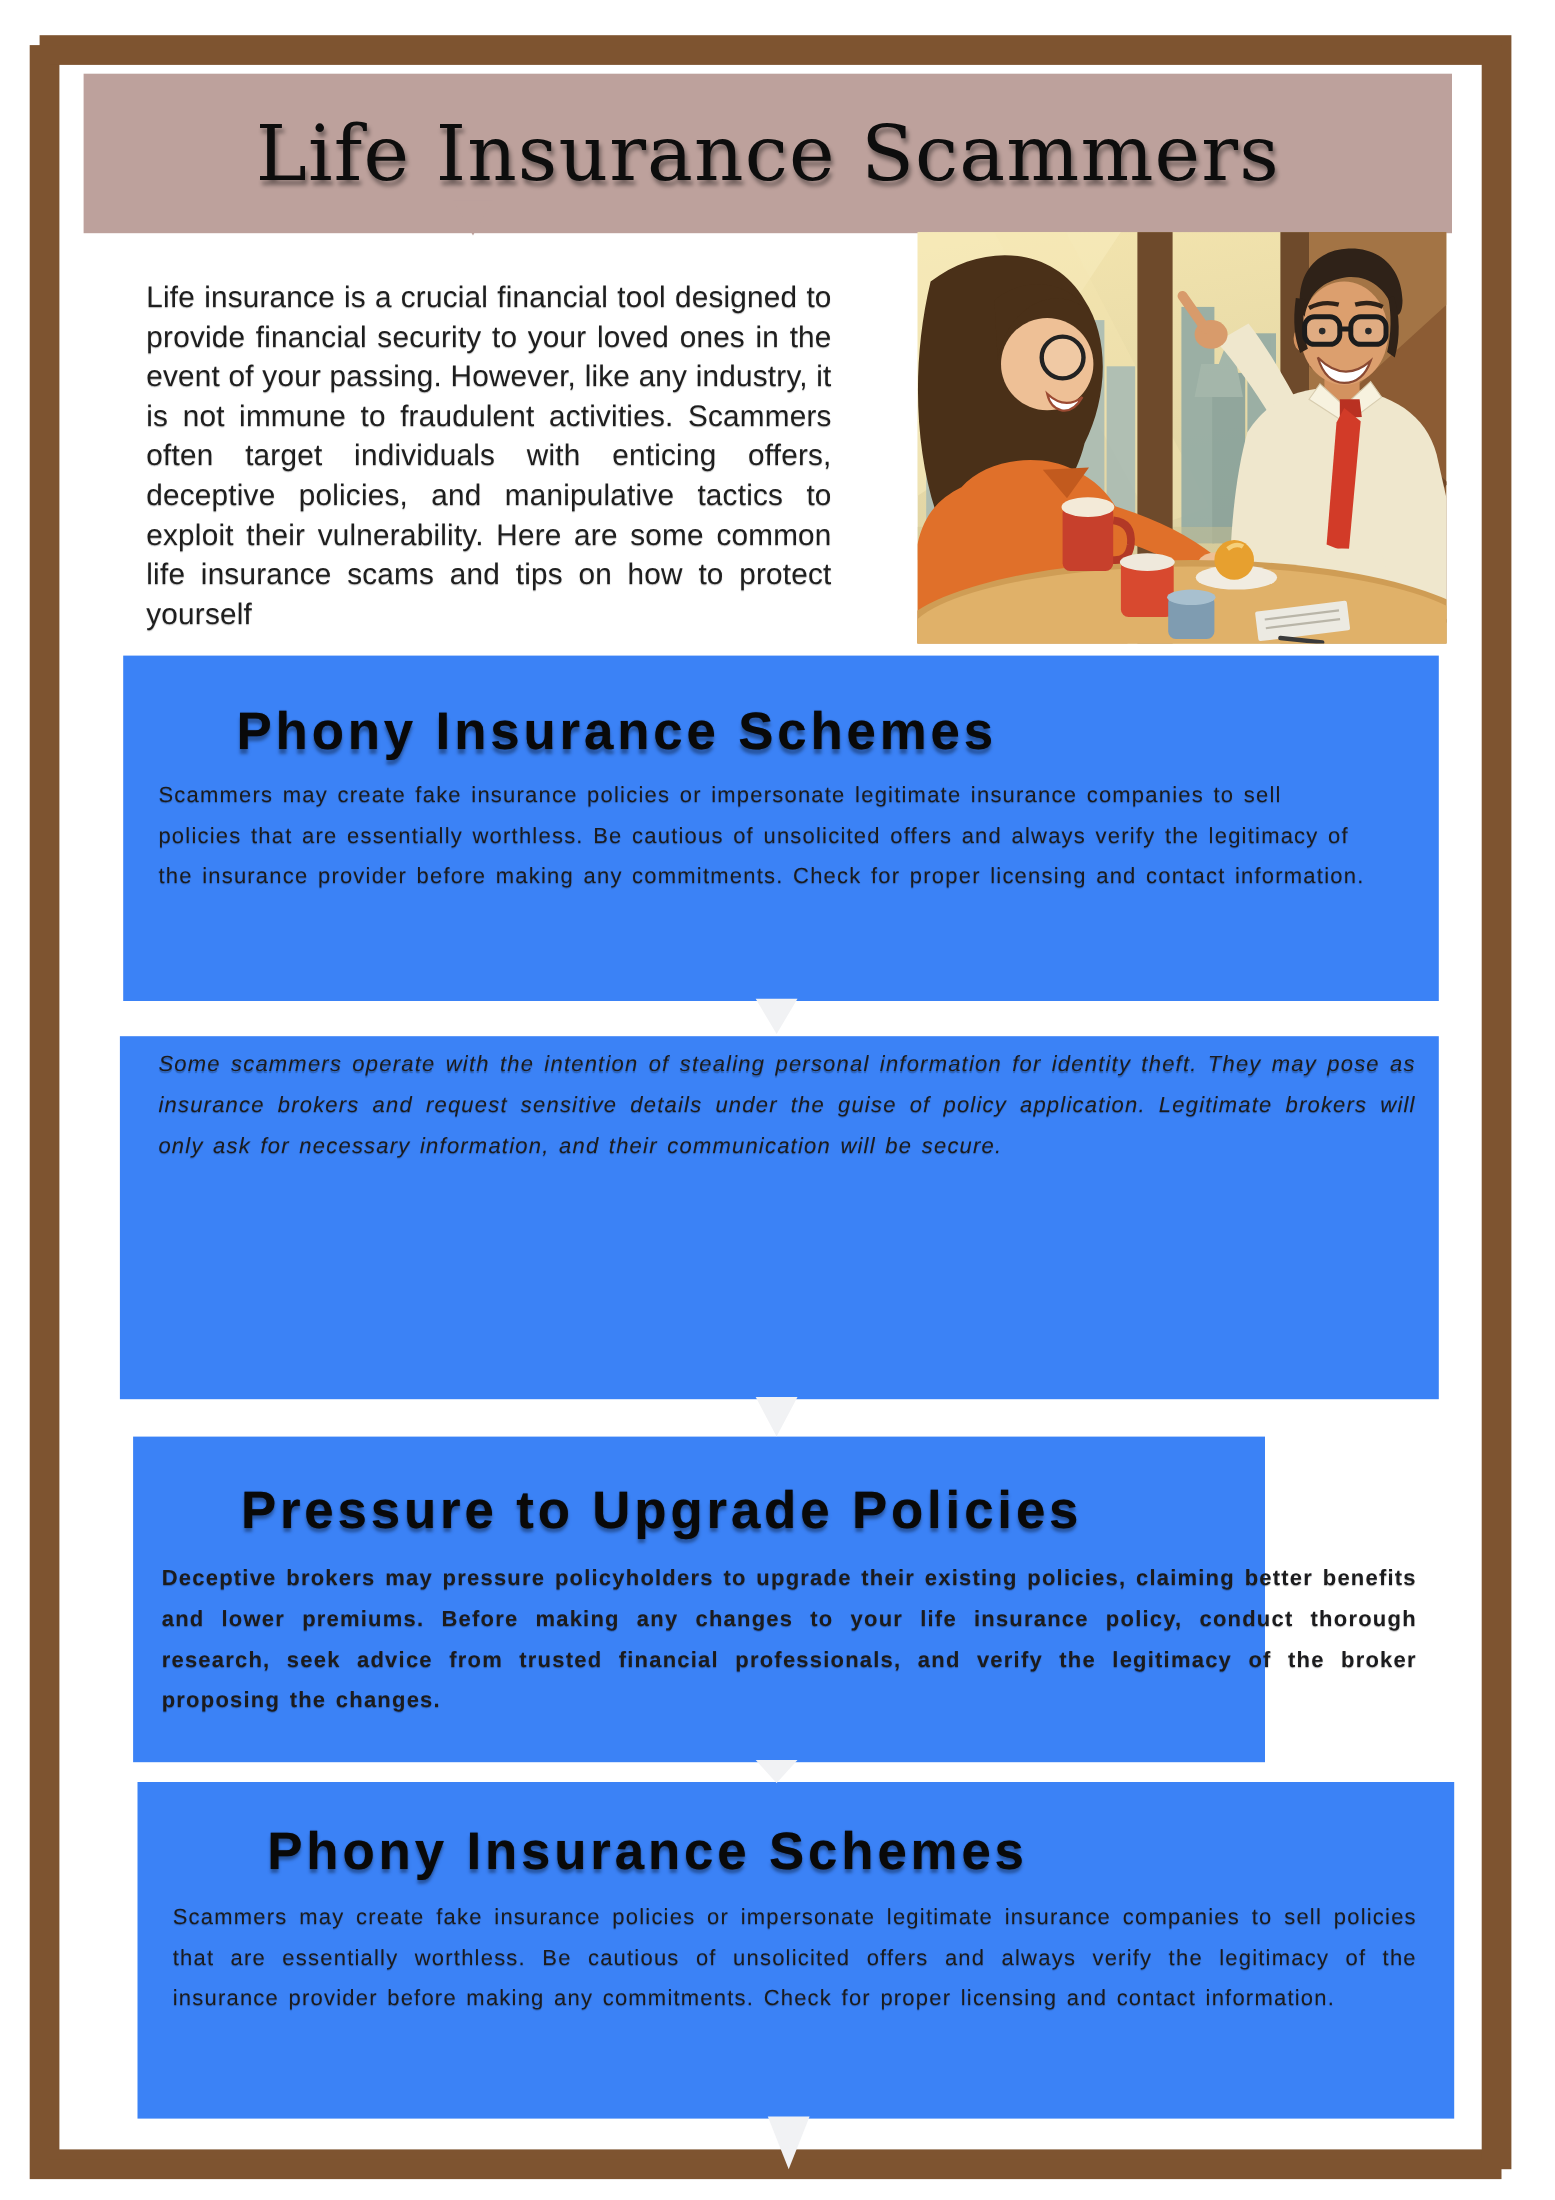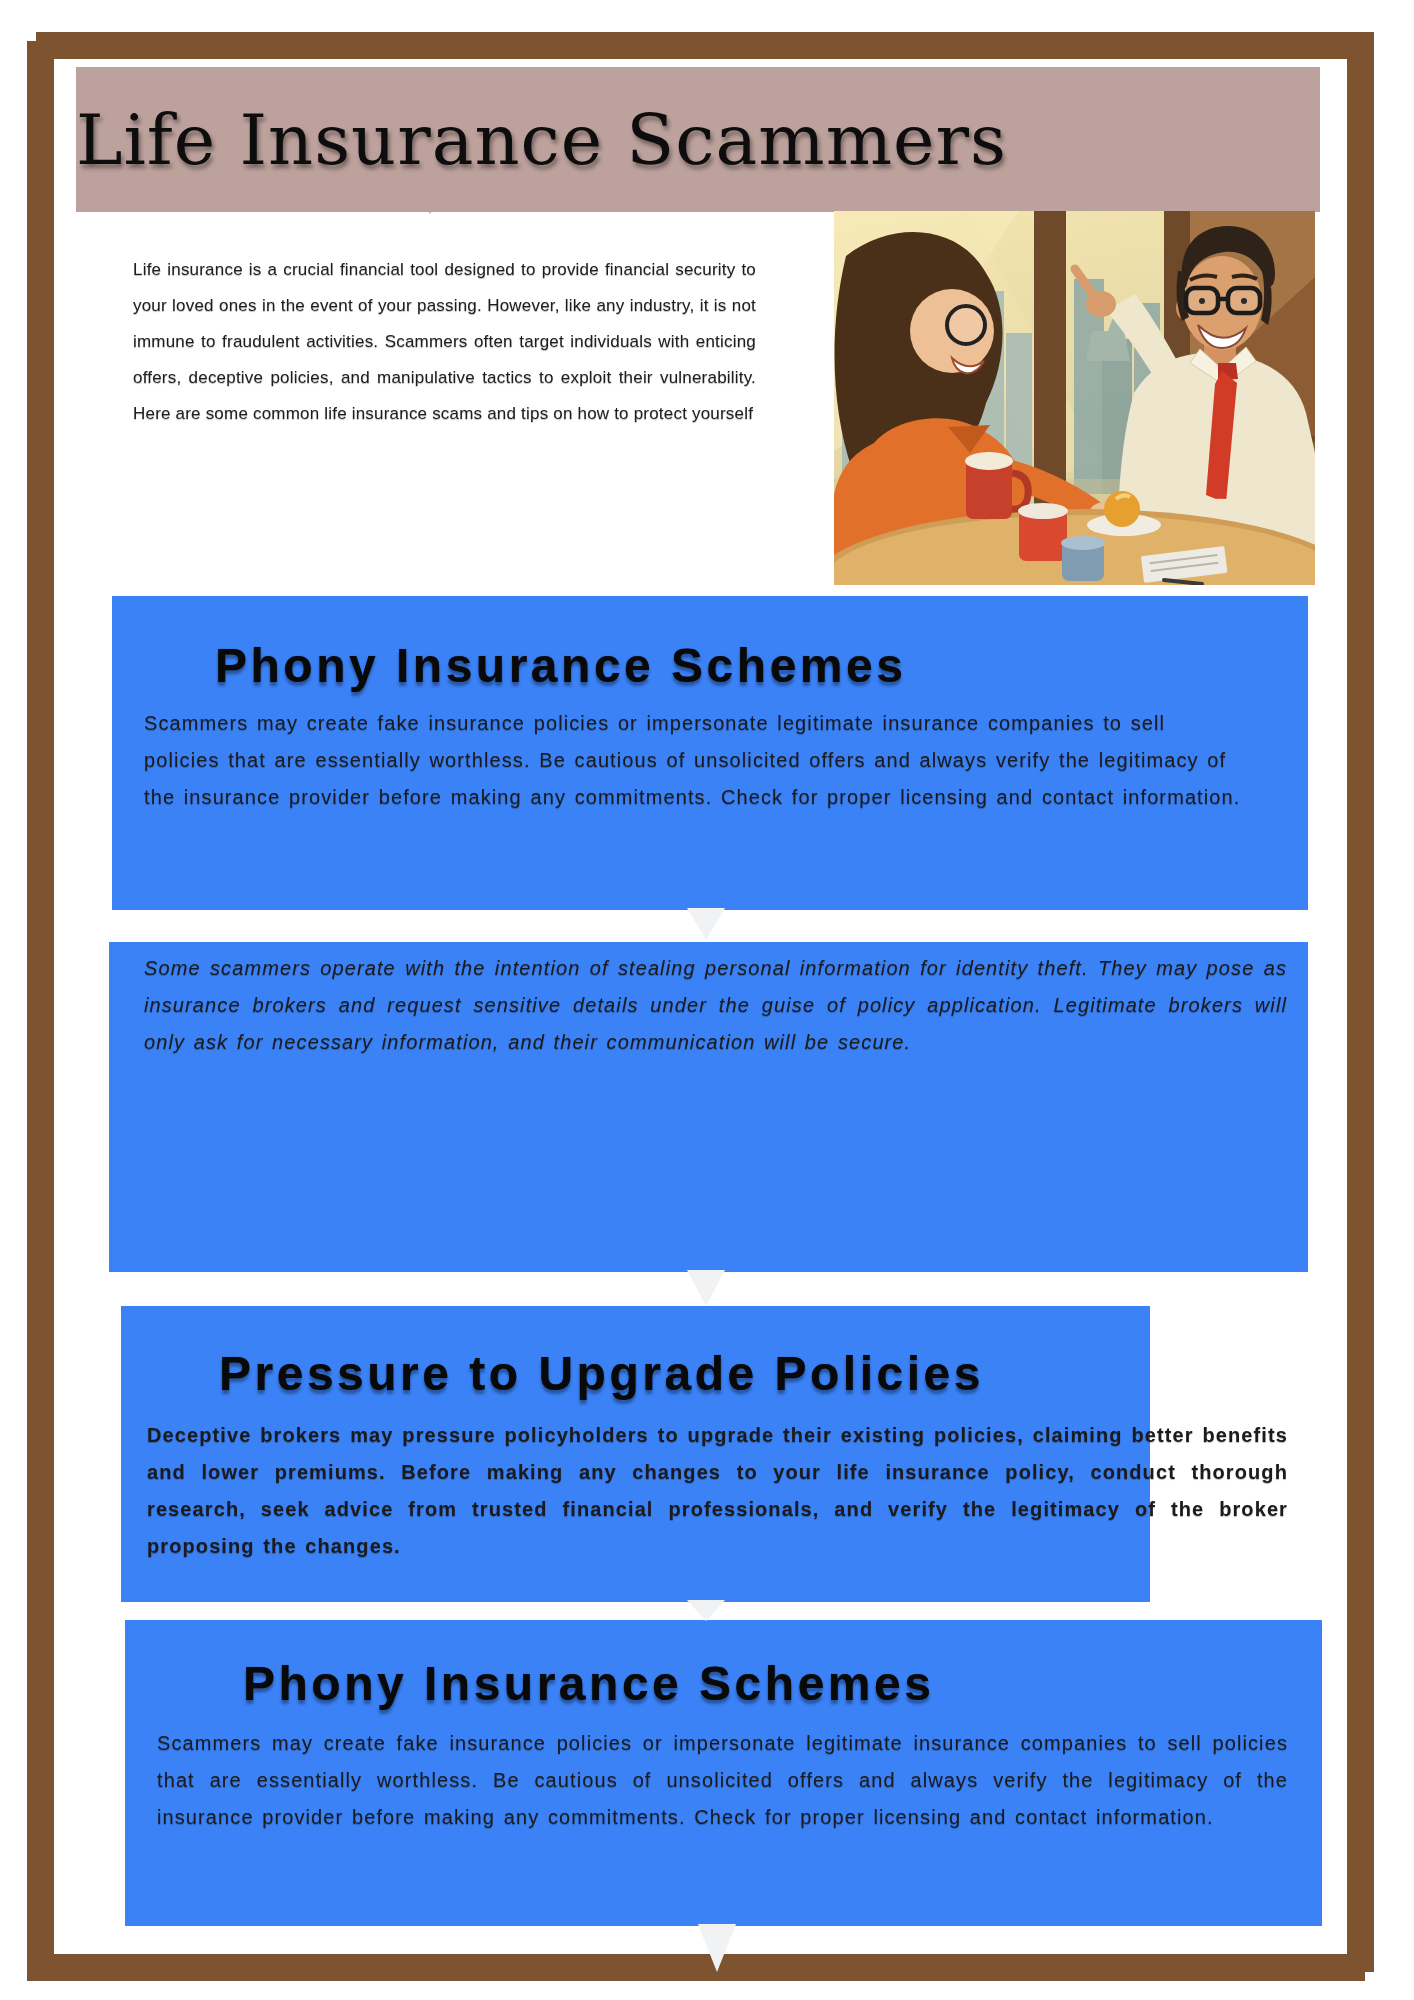--- a/index.html
+++ b/index.html
@@ -8,21 +8,21 @@
     font-family:"Liberation Sans", sans-serif;overflow:hidden;
   }
   
   .frame{position:absolute;box-sizing:border-box;border:18px solid #7e5430;background:transparent;}
   .frame-a{left:36px;top:32px;width:1338px;height:1940px;}
   .frame-b{left:27px;top:41px;width:1338px;height:1940px;}
 
   
   .banner{
     position:absolute;left:76px;top:67px;width:1244px;height:145px;background:#bda19c;
-    display:flex;align-items:center;
+    display:flex;align-items:center;justify-content:center;
   }
   .banner-title{
     margin:0;font-family:"DejaVu Serif", serif;font-weight:normal;
     font-size:70px;color:#0d0d0d;letter-spacing:1px;
     text-shadow:2px 4px 4px rgba(0,0,0,0.4);
     white-space:nowrap;
   }
 
   
   .tail{position:absolute;width:0;height:0;border-style:solid;border-bottom:none;z-index:4;}
@@ -30,21 +30,21 @@
   .tail-gray{border-left:19px solid transparent;border-right:19px solid transparent;border-top:32px solid #f1f2f4;}
   .tail-header{left:412px;top:182px;}
   .t1{left:687px;top:908px;}
   .t2{left:687px;top:1270px;border-top-width:36px;}
   .t3{left:687px;top:1600px;border-top-width:21px;}
   .t4{left:698px;top:1924px;border-top-width:48px;}
 
   
   .intro{
     position:absolute;left:133px;top:252px;width:623px;margin:0;
-    font-size:17px;line-height:36px;letter-spacing:0.2px;color:#1e1e1e;
+    font-size:27px;line-height:36px;letter-spacing:0.2px;color:#1e1e1e;
     text-align:justify;text-shadow:0 1px 1px rgba(0,0,0,0.28);
   }
 
   
   .illustration{position:absolute;left:834px;top:211px;width:481px;height:374px;display:block;}
 
   
   .sec{position:absolute;background:#3b82f6;box-sizing:border-box;}
   .sec h2{
     margin:0;font-size:48px;font-weight:bold;color:#090909;letter-spacing:3.5px;

